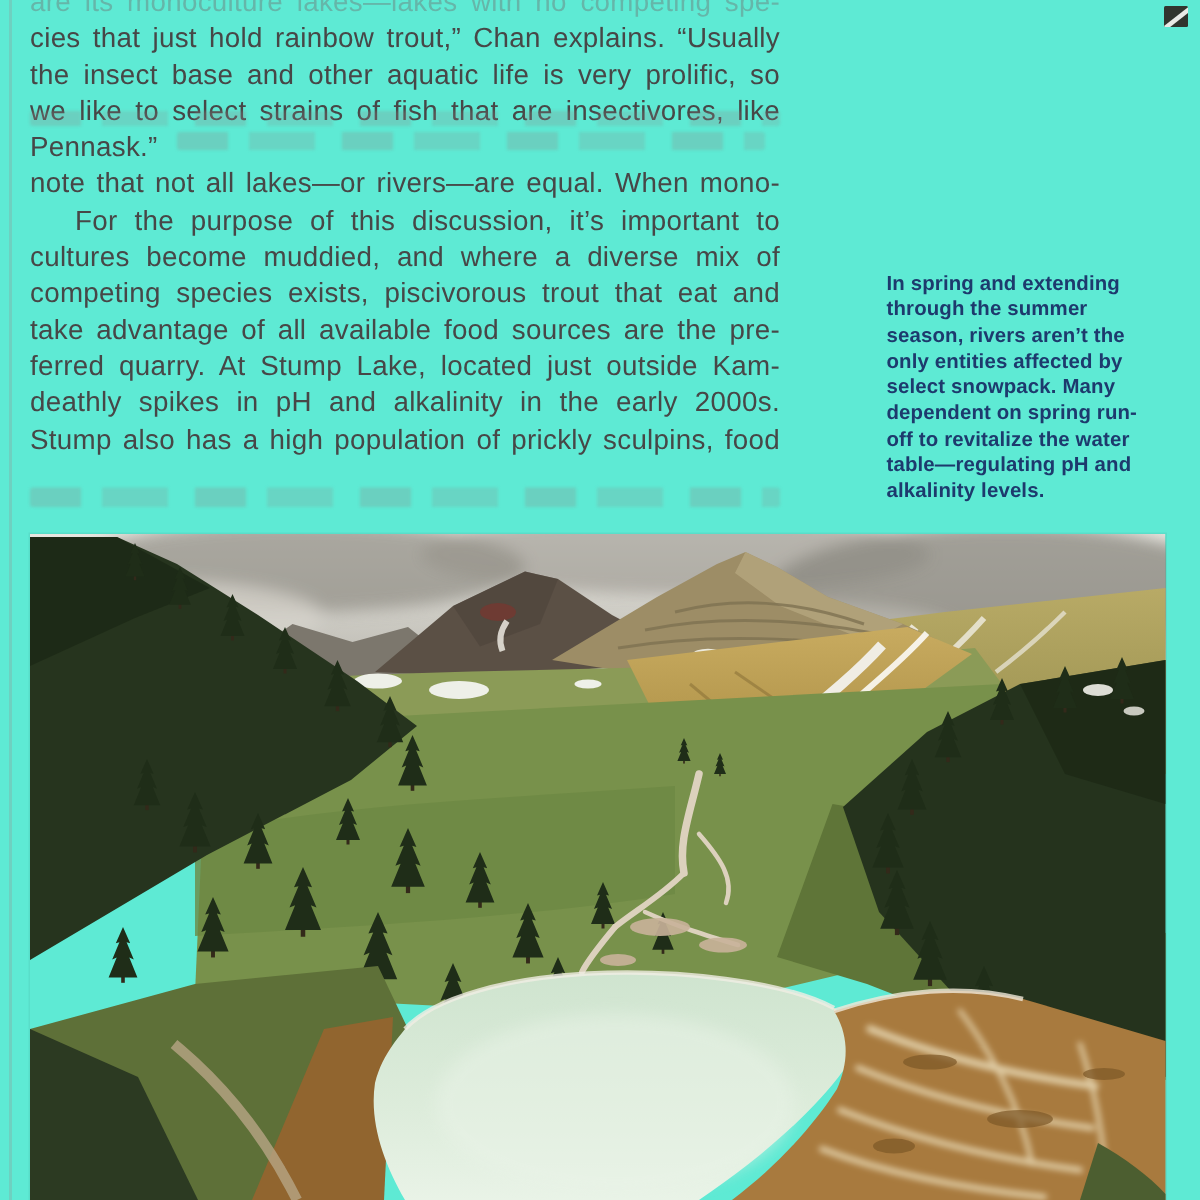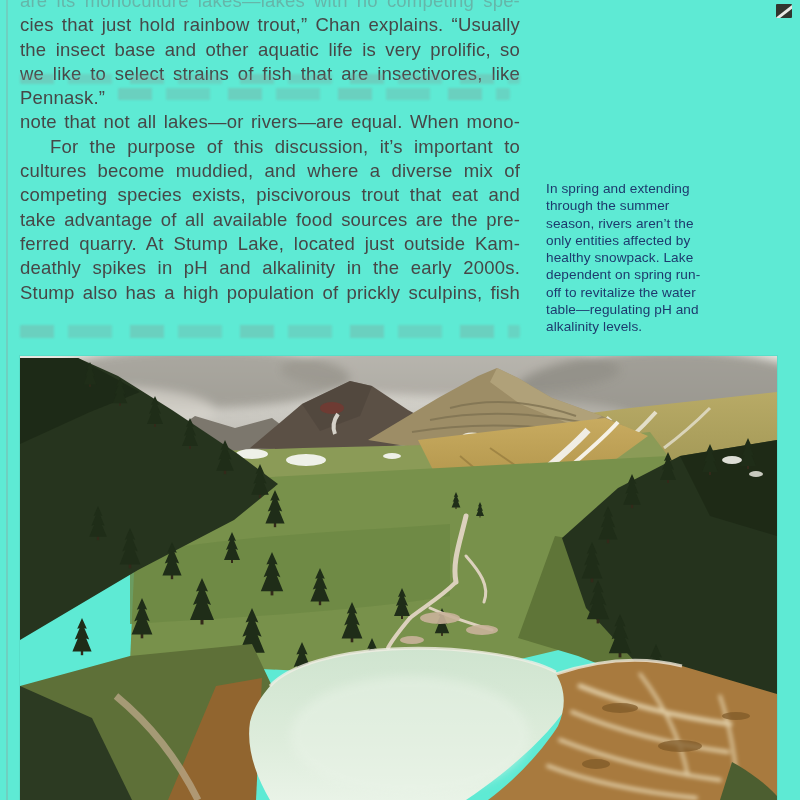--- a/index.html
+++ b/index.html
@@ -21,22 +21,22 @@
   .bl.para-end{text-align-last:left;}
   .bl.para-indent{text-indent:30px;}
   .bl.line-cut{opacity:.42;color:#6f6f6f;}
   
   .ghost{position:absolute;border-radius:2px;filter:blur(1.2px);
     background:repeating-linear-gradient(90deg,
       rgba(140,140,138,.28) 0 34px, rgba(0,0,0,0) 34px 48px,
       rgba(140,140,138,.22) 48px 92px, rgba(0,0,0,0) 92px 110px);}
   
   .sidebar{
-    position:absolute;left:546px;top:180px;width:186px;
-    font-size:13.6px;line-height:17.3px;font-weight:normal;
+    position:absolute;left:591px;top:180px;width:186px;
+    font-size:13.6px;line-height:17.3px;font-weight:bold;
     letter-spacing:.1px;
   }
   .sb{white-space:nowrap;}
   
   .corner-icon{
     position:absolute;left:776px;top:4px;width:16px;height:14px;
     background:#31352e;overflow:hidden;border-radius:1px;
   }
   .corner-icon::after{
     content:"";position:absolute;left:-3px;top:6px;width:26px;height:3px;
@@ -63,33 +63,33 @@
     <div class="bl">the insect base and other aquatic life is very prolific, so</div>
     <div class="bl">we like to select strains of fish that are insectivores, like</div>
     <div class="bl para-end">Pennask.”</div>
     <div class="bl">note that not all lakes—or rivers—are equal. When mono-</div>
     <div class="bl para-indent">For the purpose of this discussion, it’s important to</div>
     <div class="bl">cultures become muddied, and where a diverse mix of</div>
     <div class="bl">competing species exists, piscivorous trout that eat and</div>
     <div class="bl">take advantage of all available food sources are the pre-</div>
     <div class="bl">ferred quarry. At Stump Lake, located just outside Kam-</div>
     <div class="bl">deathly spikes in pH and alkalinity in the early 2000s.</div>
-    <div class="bl">Stump also has a high population of prickly sculpins, fish</div>
+    <div class="bl">Stump also has a high population of prickly sculpins, food</div>
   </div>
 
   <div class="ghost" style="left:20px;top:74px;width:500px;height:10px;"></div>
   <div class="ghost" style="left:118px;top:88px;width:392px;height:12px;"></div>
   <div class="ghost" style="left:20px;top:325px;width:500px;height:13px;"></div>
 
   <div class="sidebar" style="color:#1d3a6d">
     <div class="sb">In spring and extending</div>
     <div class="sb">through the summer</div>
     <div class="sb">season, rivers aren’t the</div>
     <div class="sb">only entities affected by</div>
-    <div class="sb">healthy snowpack. Lake</div>
+    <div class="sb">select snowpack. Many</div>
     <div class="sb">dependent on spring run-</div>
     <div class="sb">off to revitalize the water</div>
     <div class="sb">table—regulating pH and</div>
     <div class="sb">alkalinity levels.</div>
   </div>
 
   <div class="photo">
     <svg width="757" height="444" viewBox="0 0 757 444" role="img" aria-label="Aerial view of an alpine basin: milky turquoise lake fed by braided glacial streams, brown mudflats, dark evergreen forest slopes, green meadows with snow patches, and a stratified tan mountain peak under an overcast gray sky">
       <defs>
         <linearGradient id="sky" x1="0" y1="0" x2="0" y2="1">

